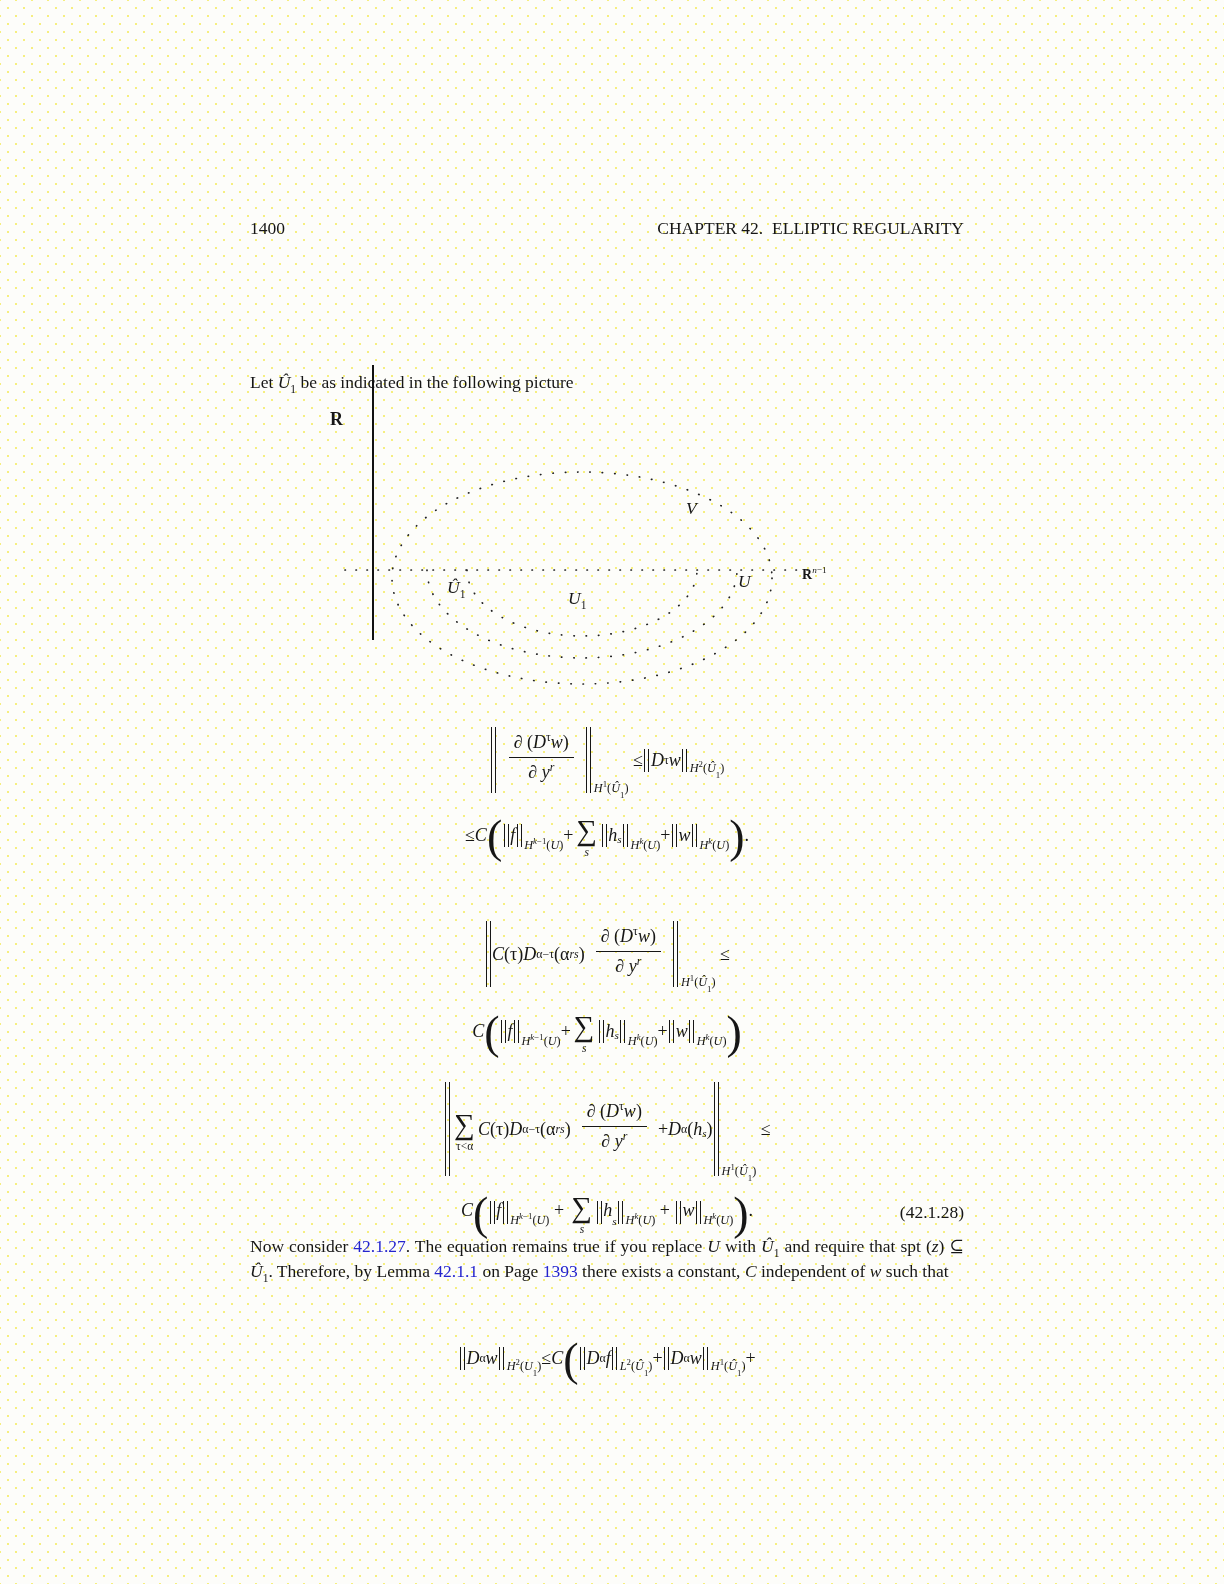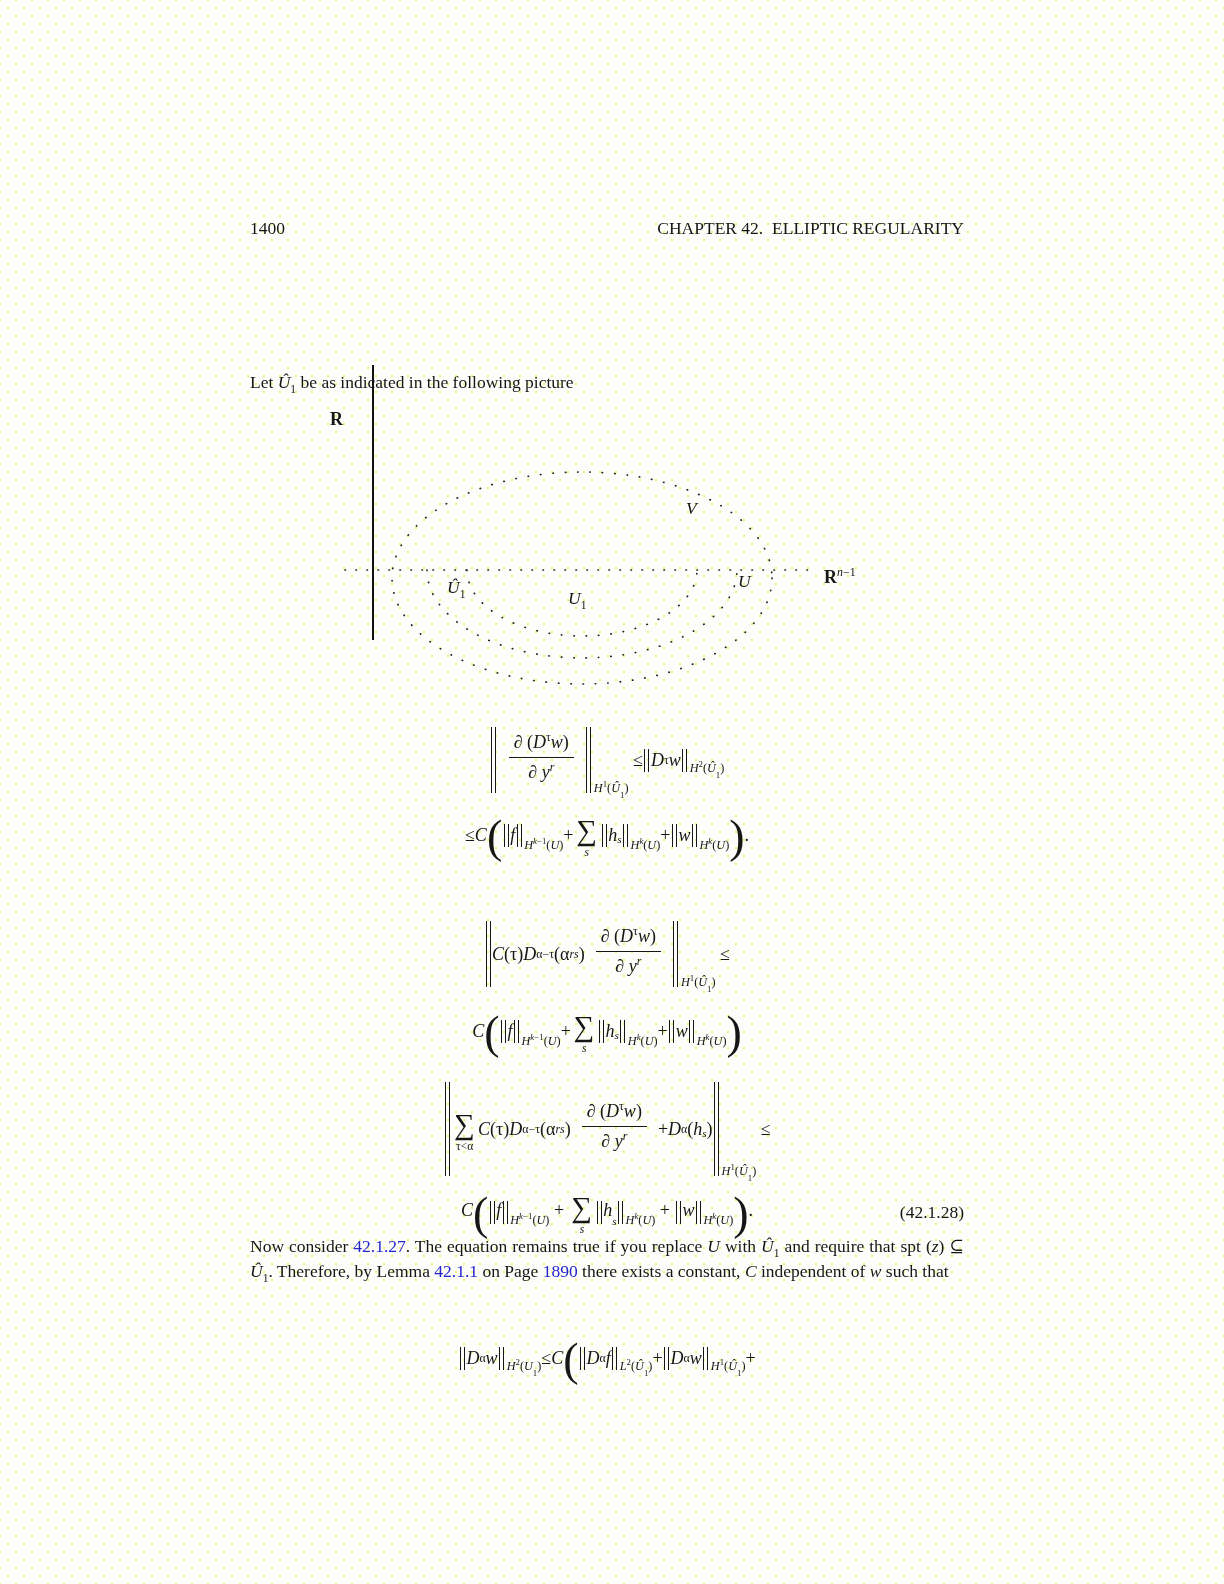--- a/index.html
+++ b/index.html
@@ -72,21 +72,21 @@
         <line class="dotline" x1="95" y1="210" x2="568" y2="210"></line>
         <ellipse class="dotellipse" cx="332" cy="218" rx="190" ry="106"></ellipse>
         <path class="dotellipse" d="M 177 210 A 155 88 0 0 0 487 210"></path>
         <path class="dotellipse" d="M 217 210 A 115 66 0 0 0 447 210"></path>
       </svg>
       <span class="flabel" style="left:80px;top:50px;font-size:18px;"><b>R</b></span>
       <span class="flabel" style="left:436px;top:140px;"><i>V</i></span>
       <span class="flabel" style="left:197px;top:219px;"><i>Û</i><sub>1</sub></span>
       <span class="flabel" style="left:318px;top:230px;text-align:center;"><i>U</i><sub>1</sub></span>
       <span class="flabel" style="left:488px;top:213px;"><i>U</i></span>
-      <span class="flabel" style="left:552px;top:208px;font-size:18px;margin-left:22px;"><b>R</b><sup><i>n</i>−1</sup></span>
+      <span class="flabel" style="left:552px;top:208px;font-size:14px;"><b>R</b><sup><i>n</i>−1</sup></span>
     </div>
 
 
     <div class="disp" style="top:714px;height:92px;"><span class="db db64"></span><span class="frac">
           <span class="num"><i>∂</i> (<i>D</i><sup>τ</sup><i>w</i>)</span>
           <span class="den"><i>∂</i> <i>y</i><sup><i>r</i></sup></span>
         </span><span class="db db64"></span><span class="dsub"><i>H</i><sup>1</sup>(<i>Û</i><sub>1</sub>)</span> &nbsp;≤ <span class="db db22"></span><i>D</i><sup>τ</sup><i>w</i><span class="db db22"></span><span class="lsub"><i>H</i><sup>2</sup>(<i>Û</i><sub>1</sub>)</span></div>
     <div class="disp" style="top:806px;height:58px;">≤ <i>C</i><span class="bp">(</span><span class="db db22"></span><i>f</i><span class="db db22"></span><span class="lsub"><i>H</i><sup><i>k</i>−1</sup>(<i>U</i>)</span> + <span class="sum">
           <span class="sg">∑</span>
           <span class="lm"><i>s</i></span>
@@ -111,18 +111,18 @@
           <span class="den"><i>∂</i> <i>y</i><sup><i>r</i></sup></span>
         </span> + <i>D</i><sup>α</sup> (<i>h</i><sub class="vsub"><i>s</i></sub>)<span class="db db88"></span><span class="dsub2"><i>H</i><sup>1</sup>(<i>Û</i><sub>1</sub>)</span> &nbsp;≤</div>
     <div class="disp" style="top:1182px;height:60px;">
       <span><i>C</i><span class="bp">(</span><span class="db db22"></span><i>f</i><span class="db db22"></span><span class="lsub"><i>H</i><sup><i>k</i>−1</sup>(<i>U</i>)</span> + <span class="sum">
             <span class="sg">∑</span>
             <span class="lm"><i>s</i></span>
           </span><span class="db db22"></span><i>h</i><sub class="vsub"><i>s</i></sub><span class="db db22"></span><span class="lsub"><i>H</i><sup><i>k</i></sup>(<i>U</i>)</span> + <span class="db db22"></span><i>w</i><span class="db db22"></span><span class="lsub"><i>H</i><sup><i>k</i></sup>(<i>U</i>)</span><span class="bp">)</span>.</span>
       <span class="eqn">(42.1.28)</span>
     </div>
 
-    <div class="para" style="top:1234px;">Now consider <a class="lnk">42.1.27</a>.  The equation remains true if you replace <i>U</i> with <i>Û</i><sub>1</sub> and require that spt (<i>z</i>) ⊆ <i>Û</i><sub>1</sub>.  Therefore, by Lemma <a class="lnk">42.1.1</a> on Page <a class="lnk">1890</a> there exists a constant, <i>C</i> independent of <i>w</i> such that</div>
+    <div class="para" style="top:1234px;">Now consider <a class="lnk">42.1.27</a>.  The equation remains true if you replace <i>U</i> with <i>Û</i><sub>1</sub> and require that spt (<i>z</i>) ⊆ <i>Û</i><sub>1</sub>.  Therefore, by Lemma <a class="lnk">42.1.1</a> on Page <a class="lnk">1393</a> there exists a constant, <i>C</i> independent of <i>w</i> such that</div>
 
     <div class="disp" style="top:1330px;height:56px;"><span class="db db22"></span><i>D</i><sup>α</sup><i>w</i><span class="db db22"></span><span class="lsub"><i>H</i><sup>2</sup>(<i>U</i><sub>1</sub>)</span> ≤ <i>C</i><span class="bp">(</span><span class="db db22"></span><i>D</i><sup>α</sup><i> f</i><span class="db db22"></span><span class="lsub"><i>L</i><sup>2</sup>(<i>Û</i><sub>1</sub>)</span> + <span class="db db22"></span><i>D</i><sup>α</sup><i>w</i><span class="db db22"></span><span class="lsub"><i>H</i><sup>1</sup>(<i>Û</i><sub>1</sub>)</span> +</div>
 
   </div>
 </div>
 
 </body></html>

